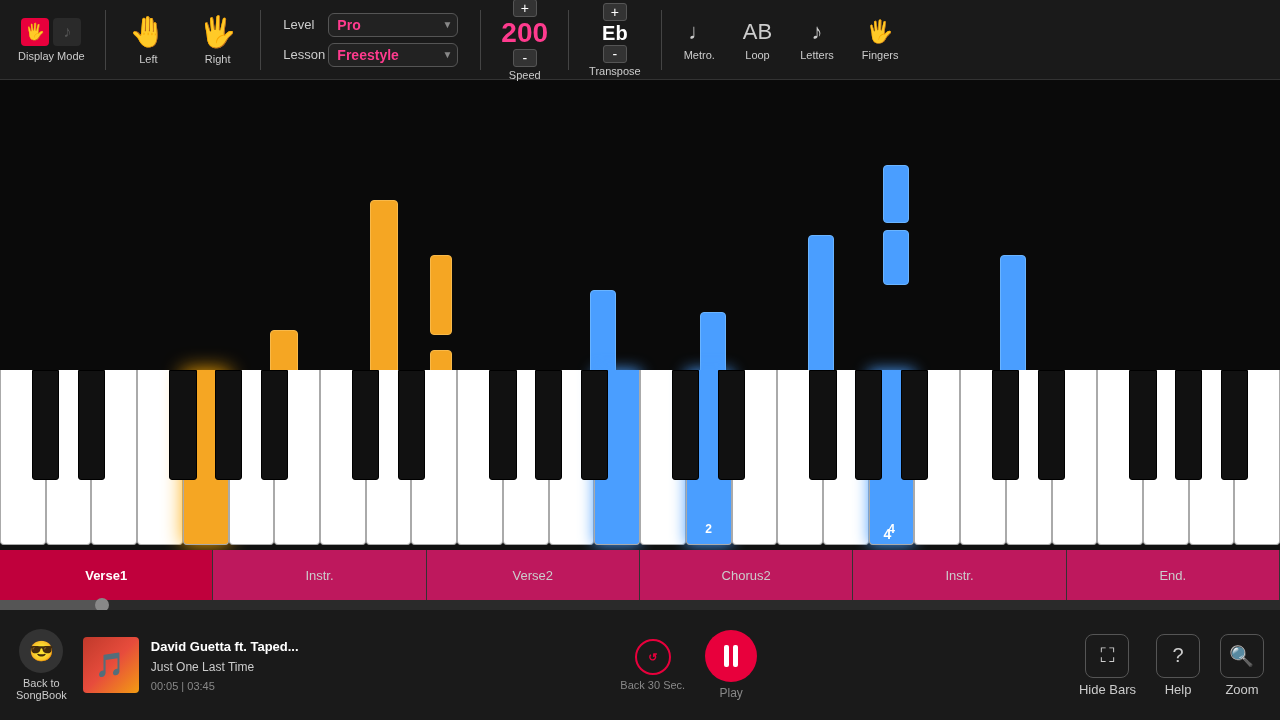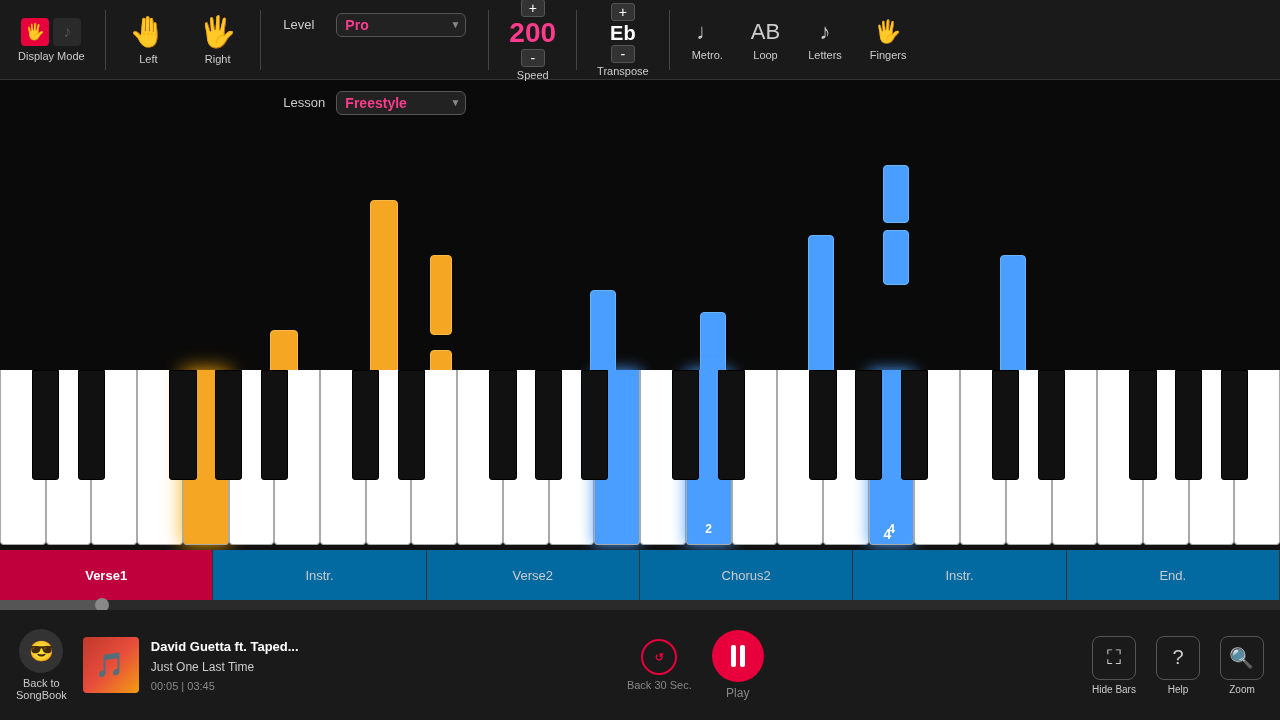--- a/index.html
+++ b/index.html
@@ -94,22 +94,21 @@
     .level-lesson-section {
       display: flex;
       flex-direction: column;
       gap: 6px;
       padding: 0 10px;
     }
 
     .level-row, .lesson-row {
       display: flex;
       align-items: center;
-      gap: 8px;
-      margin-top: 48px;
+      gap: 0;
     }
 
     .level-label, .lesson-label {
       color: #ccc;
       font-size: 13px;
       width: 45px;
     }
 
     .speed-section {
       display: flex;
@@ -225,21 +224,21 @@
       border-radius: 50%;
       opacity: 0.9;
     }
 
     
     .section-tabs {
       position: absolute;
       bottom: 120px;
       left: 0; right: 0;
       height: 50px;
-      background: #0369a1;
+      background: #be185d;
       display: flex;
       align-items: center;
     }
 
     .section-tab {
       flex: 1;
       height: 100%;
       display: flex;
       align-items: center;
       justify-content: center;
@@ -436,21 +435,21 @@
       width: 44px; height: 44px;
       border: 1px solid #555;
       border-radius: 8px;
       display: flex; align-items: center; justify-content: center;
       color: #ccc;
       font-size: 20px;
     }
 
     .bottom-tool-label {
       color: #ccc;
-      font-size: 10px;
+      font-size: 13px;
     }
 
     .select-wrapper {
       position: relative;
       display: flex;
       align-items: center;
     }
 
     .select-wrapper select {
       background: #222;

